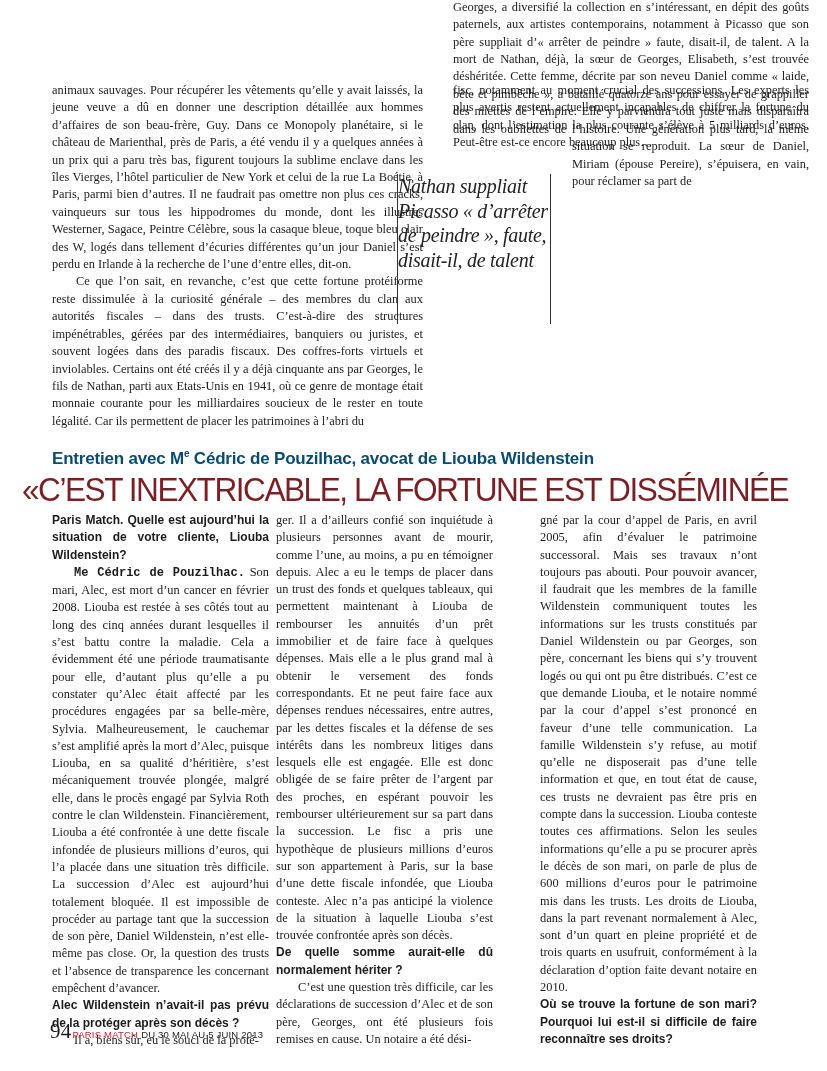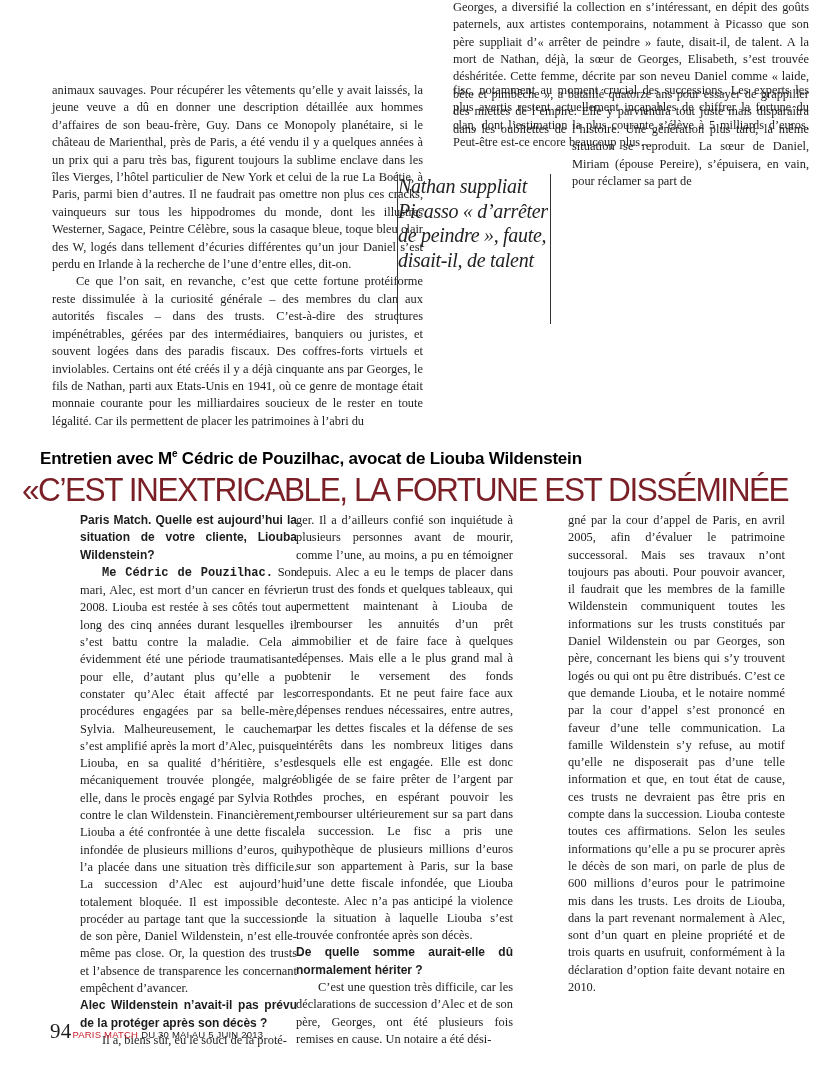--- a/index.html
+++ b/index.html
@@ -15,36 +15,36 @@
   #top-col-2 { left: 453px; top: 82px; width: 356px; }
 
   .wrap-float { float: left; width: 113px; height: 188px; margin-right: 6px; }
 
   #pullquote { position: absolute; left: 397px; top: 174px; width: 152px; height: 150px;
     border-left: 1px solid #333; border-right: 1px solid #333; }
   #pullquote .pq-text { font-family: "Liberation Serif", "DejaVu Serif", serif; font-style: italic;
     font-size: 20px; line-height: 24.5px; text-align: left; color: #222; padding-top: 0px; letter-spacing: -0.3px; }
 
   
-  #interview-kicker { position: absolute; left: 40px; top: 448px; font-family: "Liberation Sans", "DejaVu Sans", sans-serif;
-    font-weight: bold; font-size: 17px; color: #000000; letter-spacing: -0.2px; white-space: nowrap; }
+  #interview-kicker { position: absolute; left: 52px; top: 448px; font-family: "Liberation Sans", "DejaVu Sans", sans-serif;
+    font-weight: bold; font-size: 17px; color: #0c4a6e; letter-spacing: -0.2px; white-space: nowrap; }
   #interview-kicker sup { font-size: 10px; }
   #interview-title { position: absolute; left: 22px; top: 470px; font-family: "Liberation Sans", "DejaVu Sans", sans-serif;
     font-weight: normal; font-size: 34px; line-height: 38px; color: #7a1f26; letter-spacing: -1.6px; white-space: nowrap;
     transform: scaleX(0.93); transform-origin: left top; }
 
   
   .icol { position: absolute; top: 512px; width: 217px; font-family: "Liberation Serif", "DejaVu Serif", serif;
-    font-size: 12.4px; line-height: 17.3px; text-align: justify; margin-left: 28px; }
+    font-size: 12.4px; line-height: 17.3px; text-align: justify; }
   .icol p { margin: 0; }
   .icol p.indent { text-indent: 22px; }
   .icol .q { font-family: "Liberation Sans", "DejaVu Sans", sans-serif; font-weight: bold; font-size: 12px; line-height: 17.3px; text-align: justify; }
   .icol .spk { font-family: Liberation Mono, monospace; font-weight: bold; font-size: 12px; }
   #icol-1 { left: 52px; }
-  #icol-2 { left: 268px; }
+  #icol-2 { left: 276px; }
   #icol-3 { left: 540px; }
 
   
   #footer { position: absolute; left: 22px; top: 1019px; white-space: nowrap; font-family: "Liberation Sans", "DejaVu Sans", sans-serif; font-size: 9.5px; letter-spacing: 0.2px; }
   #folio { font-family: "Liberation Serif", "DejaVu Serif", serif; font-size: 21px; color: #1c1c1c; margin-left: 28px; }
   #footer-brand { color: #c8202f; margin-left: 1px; }
   #footer-date { color: #1c1c1c; margin-left: 3px; }
 </style>
 </head>
 <body>
@@ -78,19 +78,20 @@
   </div>
 
   <div class="icol" id="icol-2">
     <p>ger. Il a d’ailleurs confié son inquiétude à plusieurs personnes avant de mourir, comme l’une, au moins, a pu en témoigner depuis. Alec a eu le temps de placer dans un trust des fonds et quelques tableaux, qui permettent maintenant à Liouba de rembourser les annuités d’un prêt immobilier et de faire face à quelques dépenses. Mais elle a le plus grand mal à obtenir le versement des fonds correspondants. Et ne peut faire face aux dépenses rendues nécessaires, entre autres, par les dettes fiscales et la défense de ses intérêts dans les nombreux litiges dans lesquels elle est engagée. Elle est donc obligée de se faire prêter de l’argent par des proches, en espérant pouvoir les rembourser ultérieurement sur sa part dans la succession. Le fisc a pris une hypothèque de plusieurs millions d’euros sur son appartement à Paris, sur la base d’une dette fiscale infondée, que Liouba conteste. Alec n’a pas anticipé la violence de la situation à laquelle Liouba s’est trouvée confrontée après son décès.</p>
     <p class="q">De quelle somme aurait-elle dû normalement hériter ?</p>
     <p class="indent">C’est une question très difficile, car les déclarations de succession d’Alec et de son père, Georges, ont été plusieurs fois remises en cause. Un notaire a été dési-</p>
   </div>
 
   <div class="icol" id="icol-3">
     <p>gné par la cour d’appel de Paris, en avril 2005, afin d’évaluer le patrimoine successoral. Mais ses travaux n’ont toujours pas abouti. Pour pouvoir avancer, il faudrait que les membres de la famille Wildenstein communiquent toutes les informations sur les trusts constitués par Daniel Wildenstein ou par Georges, son père, concernant les biens qui s’y trouvent logés ou qui ont pu être distribués. C’est ce que demande Liouba, et le notaire nommé par la cour d’appel s’est prononcé en faveur d’une telle communication. La famille Wildenstein s’y refuse, au motif qu’elle ne disposerait pas d’une telle information et que, en tout état de cause, ces trusts ne devraient pas être pris en compte dans la succession. Liouba conteste toutes ces affirmations. Selon les seules informations qu’elle a pu se procurer après le décès de son mari, on parle de plus de 600 millions d’euros pour le patrimoine mis dans les trusts. Les droits de Liouba, dans la part revenant normalement à Alec, sont d’un quart en pleine propriété et de trois quarts en usufruit, conformément à la déclaration d’option faite devant notaire en 2010.</p>
+    <p class="q">Où se trouve la fortune de son mari? Pourquoi lui est-il si difficile de faire reconnaître ses droits?</p>
   </div>
 
   <div id="footer">
     <span id="folio">94</span><span id="footer-brand">PARIS MATCH</span><span id="footer-date">DU 30 MAI AU 5 JUIN 2013</span>
   </div>
 
 </div>
 
 </body></html>

